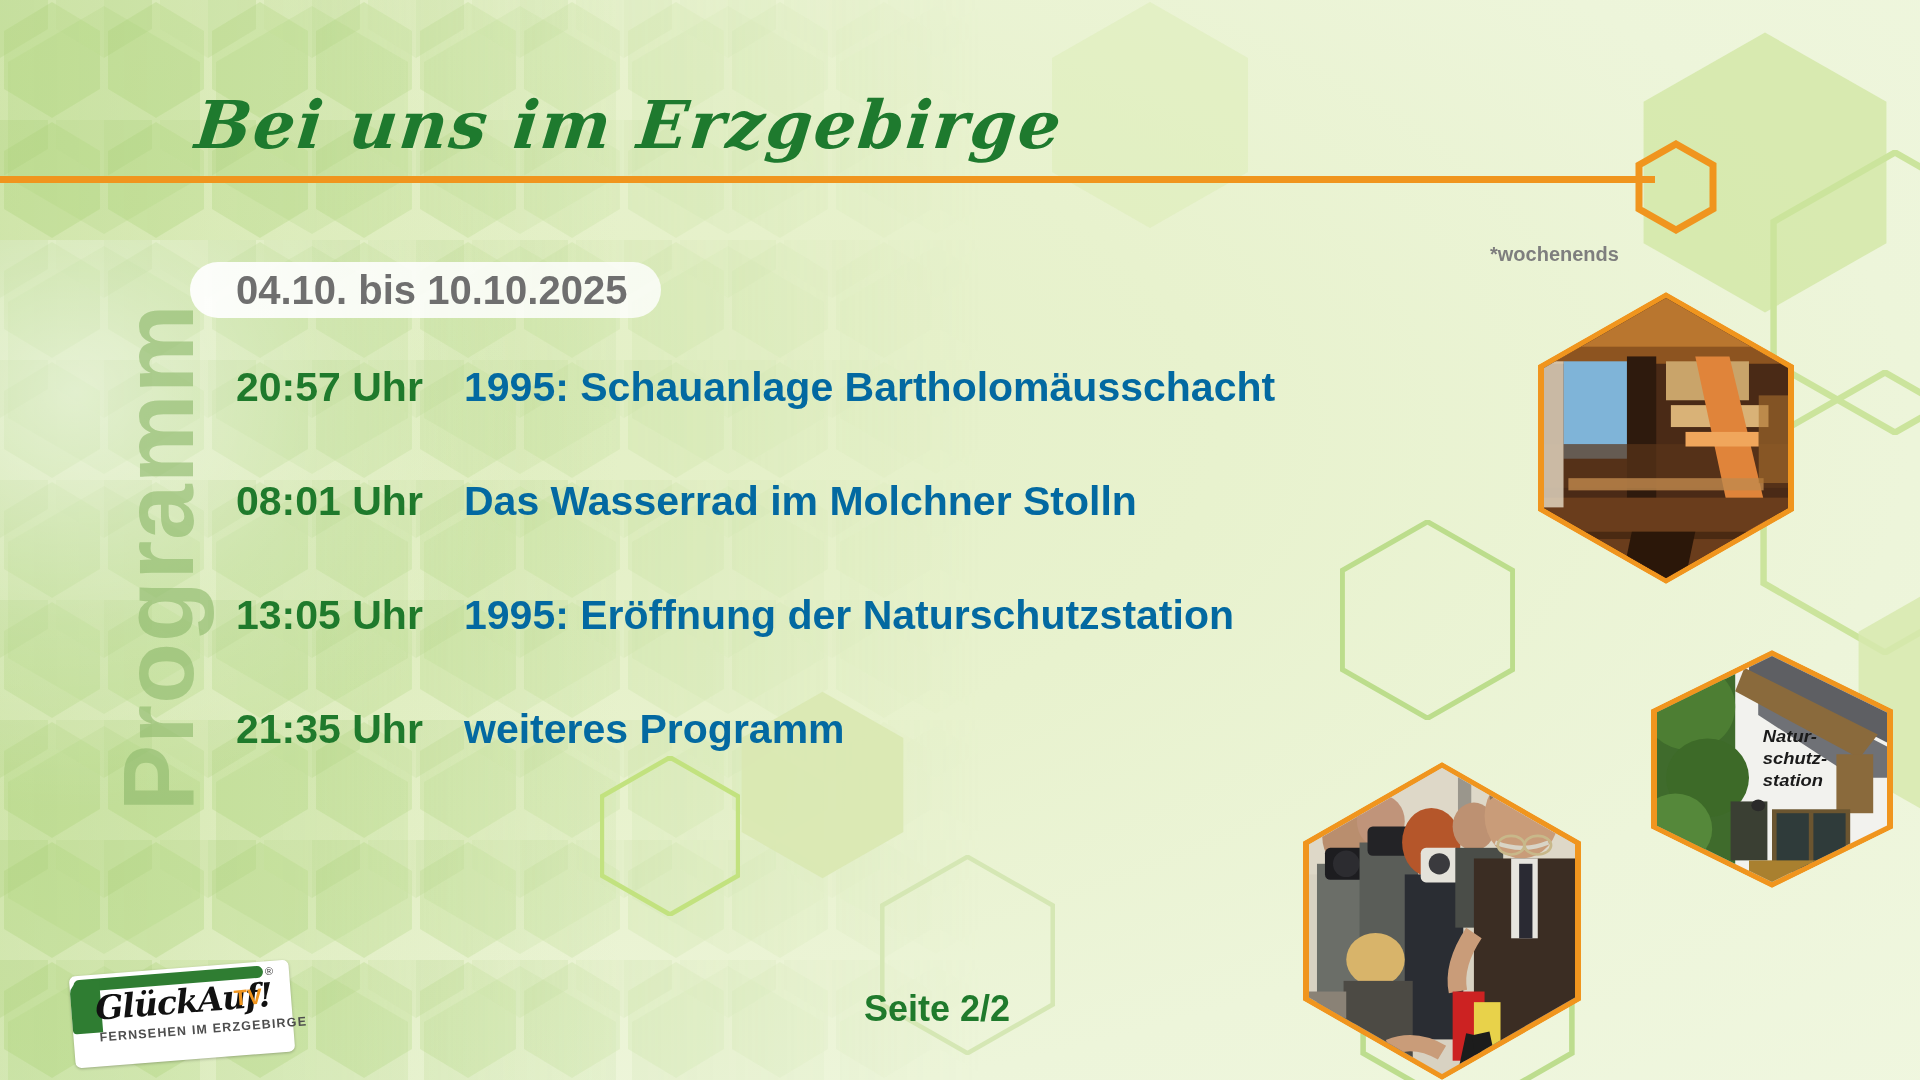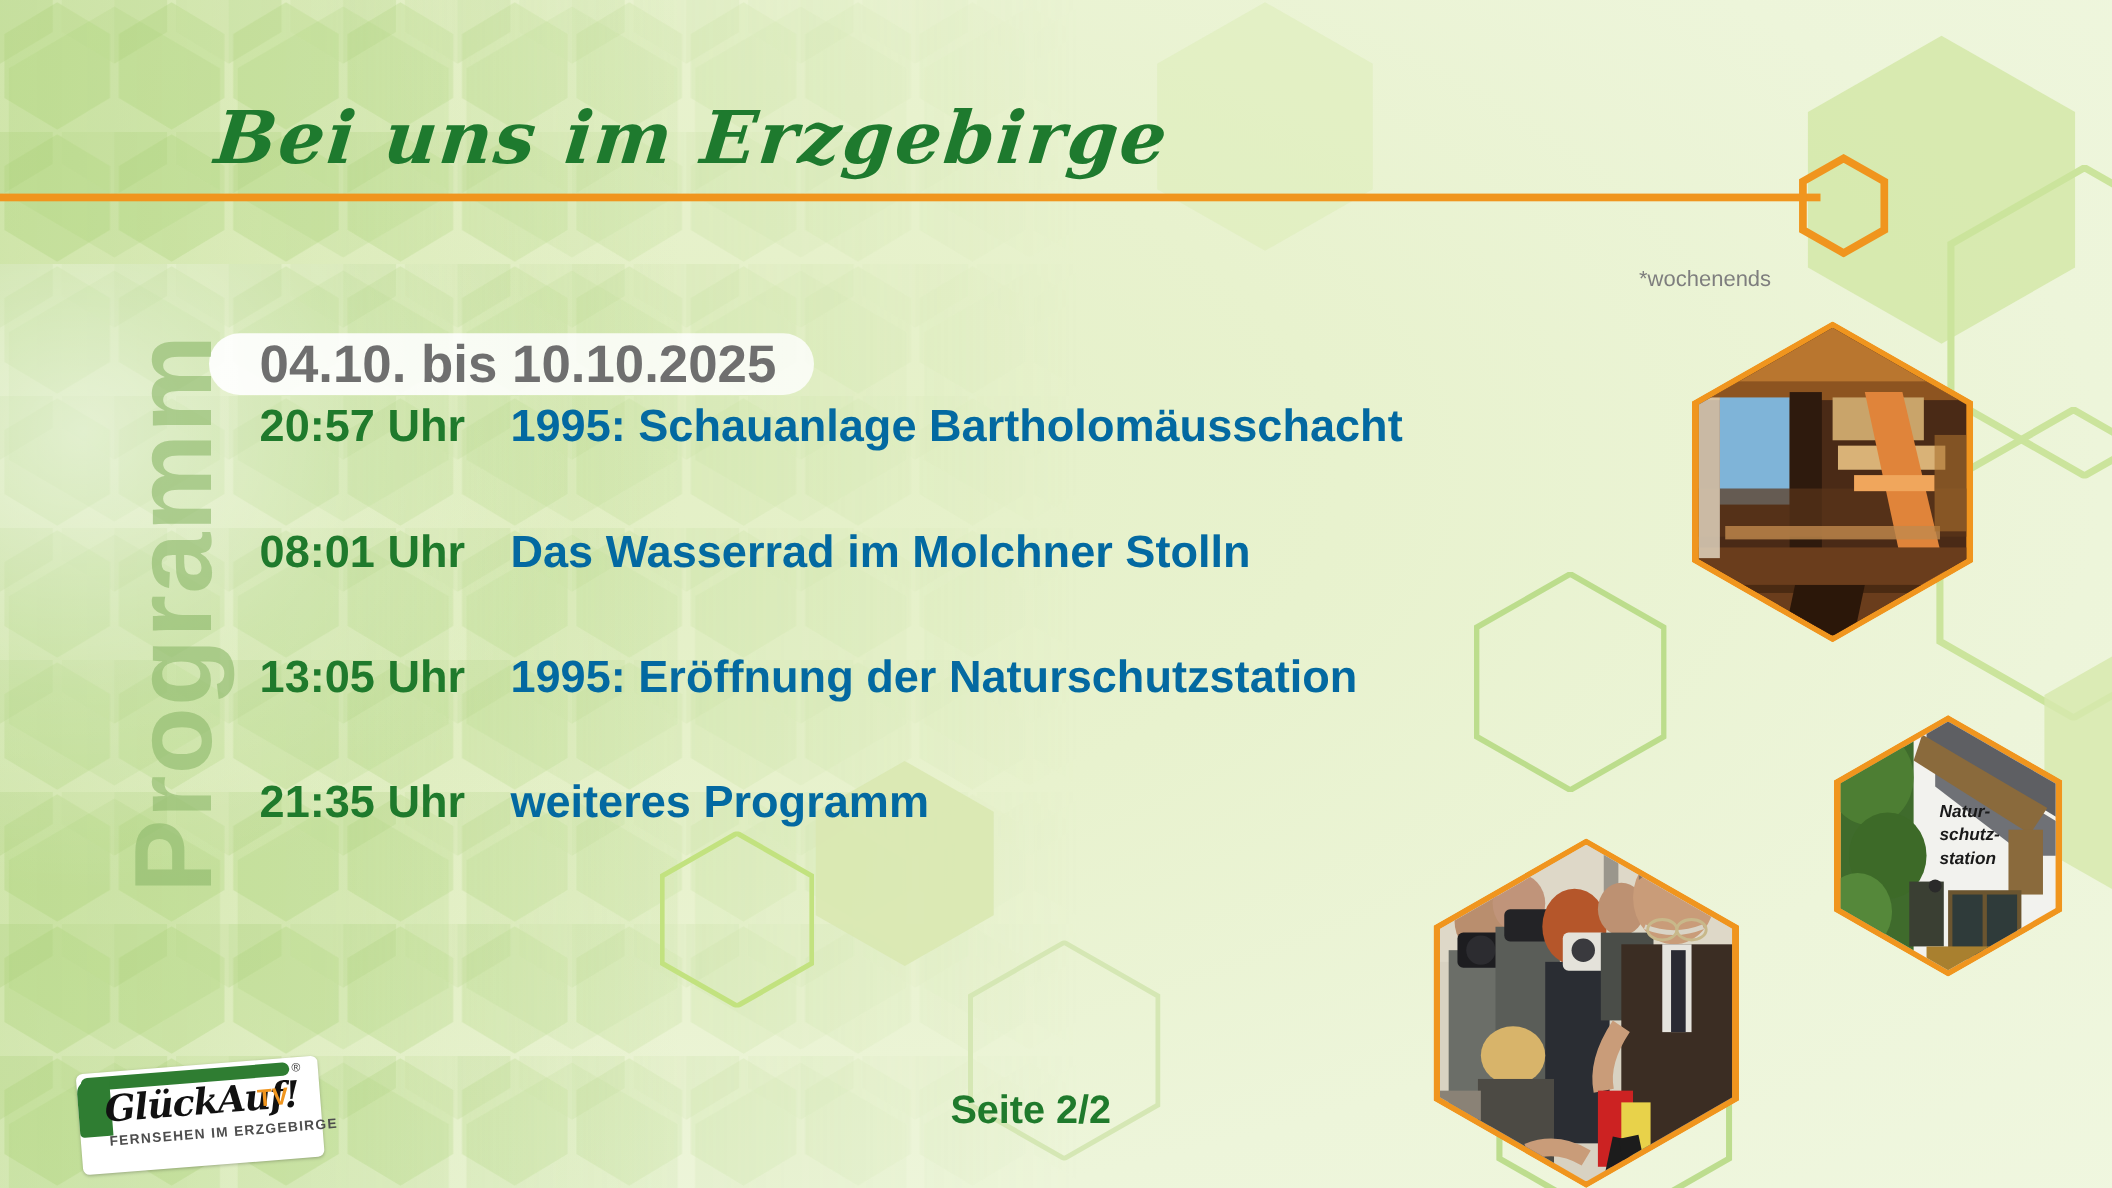--- a/index.html
+++ b/index.html
@@ -88,41 +88,40 @@
     font-weight: bold;
     color: #7e7e7e;
     white-space: nowrap;
     letter-spacing: -0.2px;
   }
   .footnote {
     position: absolute;
     left: 1490px;
     top: 243px;
     font-size: 20px;
-    font-weight: normal;
+    font-weight: bold;
     color: #7e7e7e;
     white-space: nowrap;
   }
 
   
   .date-badge {
     position: absolute;
     left: 190px;
     top: 262px;
     height: 56px;
     padding: 0 34px 0 46px;
     display: flex;
     align-items: center;
     border-radius: 30px;
     background: linear-gradient(to right, rgba(255,255,255,0.92), rgba(255,255,255,0.80));
-    font-size: 48px;
+    font-size: 40px;
     font-weight: bold;
     color: #6f6f6f;
     white-space: nowrap;
-    margin-top: 41px;
   }
 
   
   .vertical-programm {
     position: absolute;
     left: -192px;
     top: 500px;
     width: 700px;
     transform: rotate(-90deg);
     transform-origin: center center;
@@ -362,21 +361,21 @@
         <rect x="10" y="74" width="80" height="5" fill="#c08a4e" opacity="0.8"></rect>
         <rect x="0" y="82" width="100" height="33" fill="#6a3d1c"></rect>
         <rect x="0" y="96" width="100" height="3" fill="#4a2a12"></rect>
         <polygon points="36,96 62,96 58,115 32,115" fill="#2b1709"></polygon>
         <rect x="0" y="26" width="8" height="60" fill="#e8ddc8" opacity="0.8"></rect>
         <rect x="88" y="40" width="12" height="36" fill="#a8702f" opacity="0.6"></rect>
       </svg>
     </div>
   </div>
 
-  <div class="photo-hex" style="left:1651px; top:650px; width:208px; height:238px;margin-left:16px;">
+  <div class="photo-hex" style="left:1651px; top:650px; width:242px; height:238px;">
     <div class="frame"></div>
     <div class="inner">
       <svg width="100%" height="100%" viewBox="0 0 100 115" preserveAspectRatio="none">
         <rect width="100" height="115" fill="#f2f2ee"></rect>
         <polygon points="40,8 100,44 100,0 40,0" fill="#5e5f63"></polygon>
         <polygon points="44,12 100,46 100,62 86,62 44,30" fill="#6f7176"></polygon>
         <polygon points="38,6 96,40 88,52 34,18" fill="#8a6a3c"></polygon>
         <rect x="78" y="50" width="16" height="30" fill="#8a6a3c"></rect>
         <rect x="0" y="0" width="34" height="115" fill="#3f6b2c"></rect>
         <ellipse cx="14" cy="26" rx="20" ry="22" fill="#4d7e33"></ellipse>

